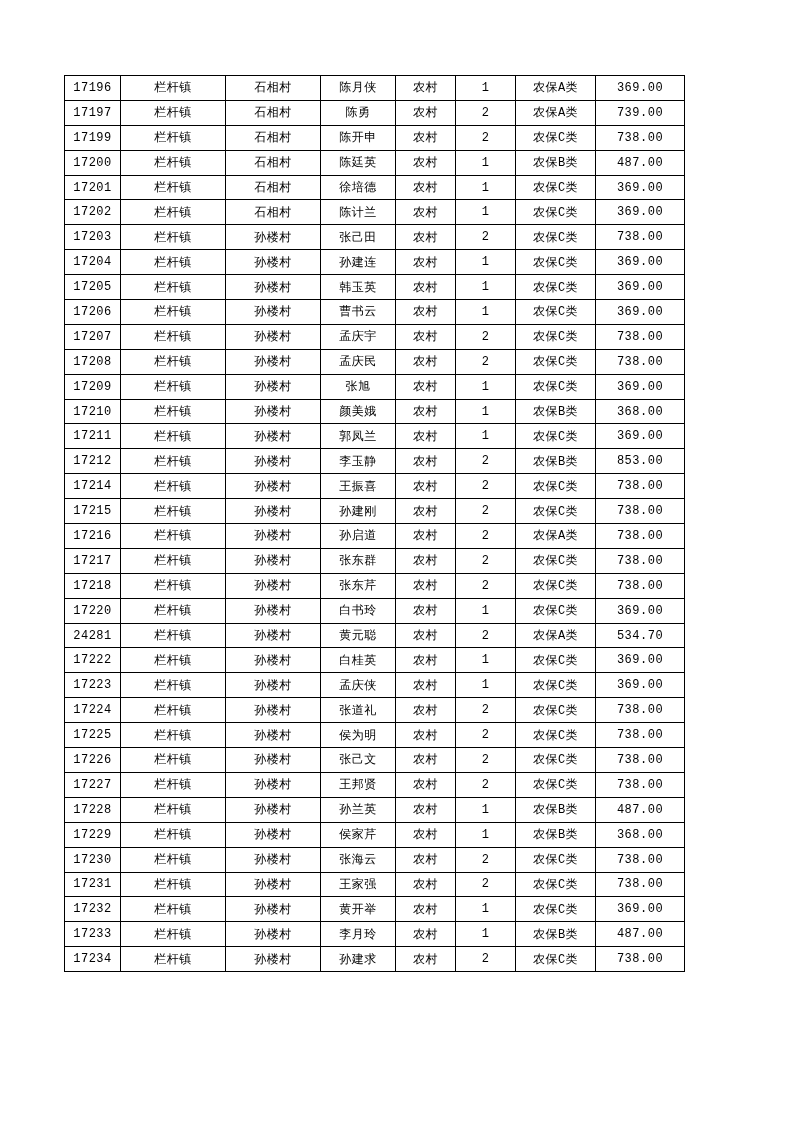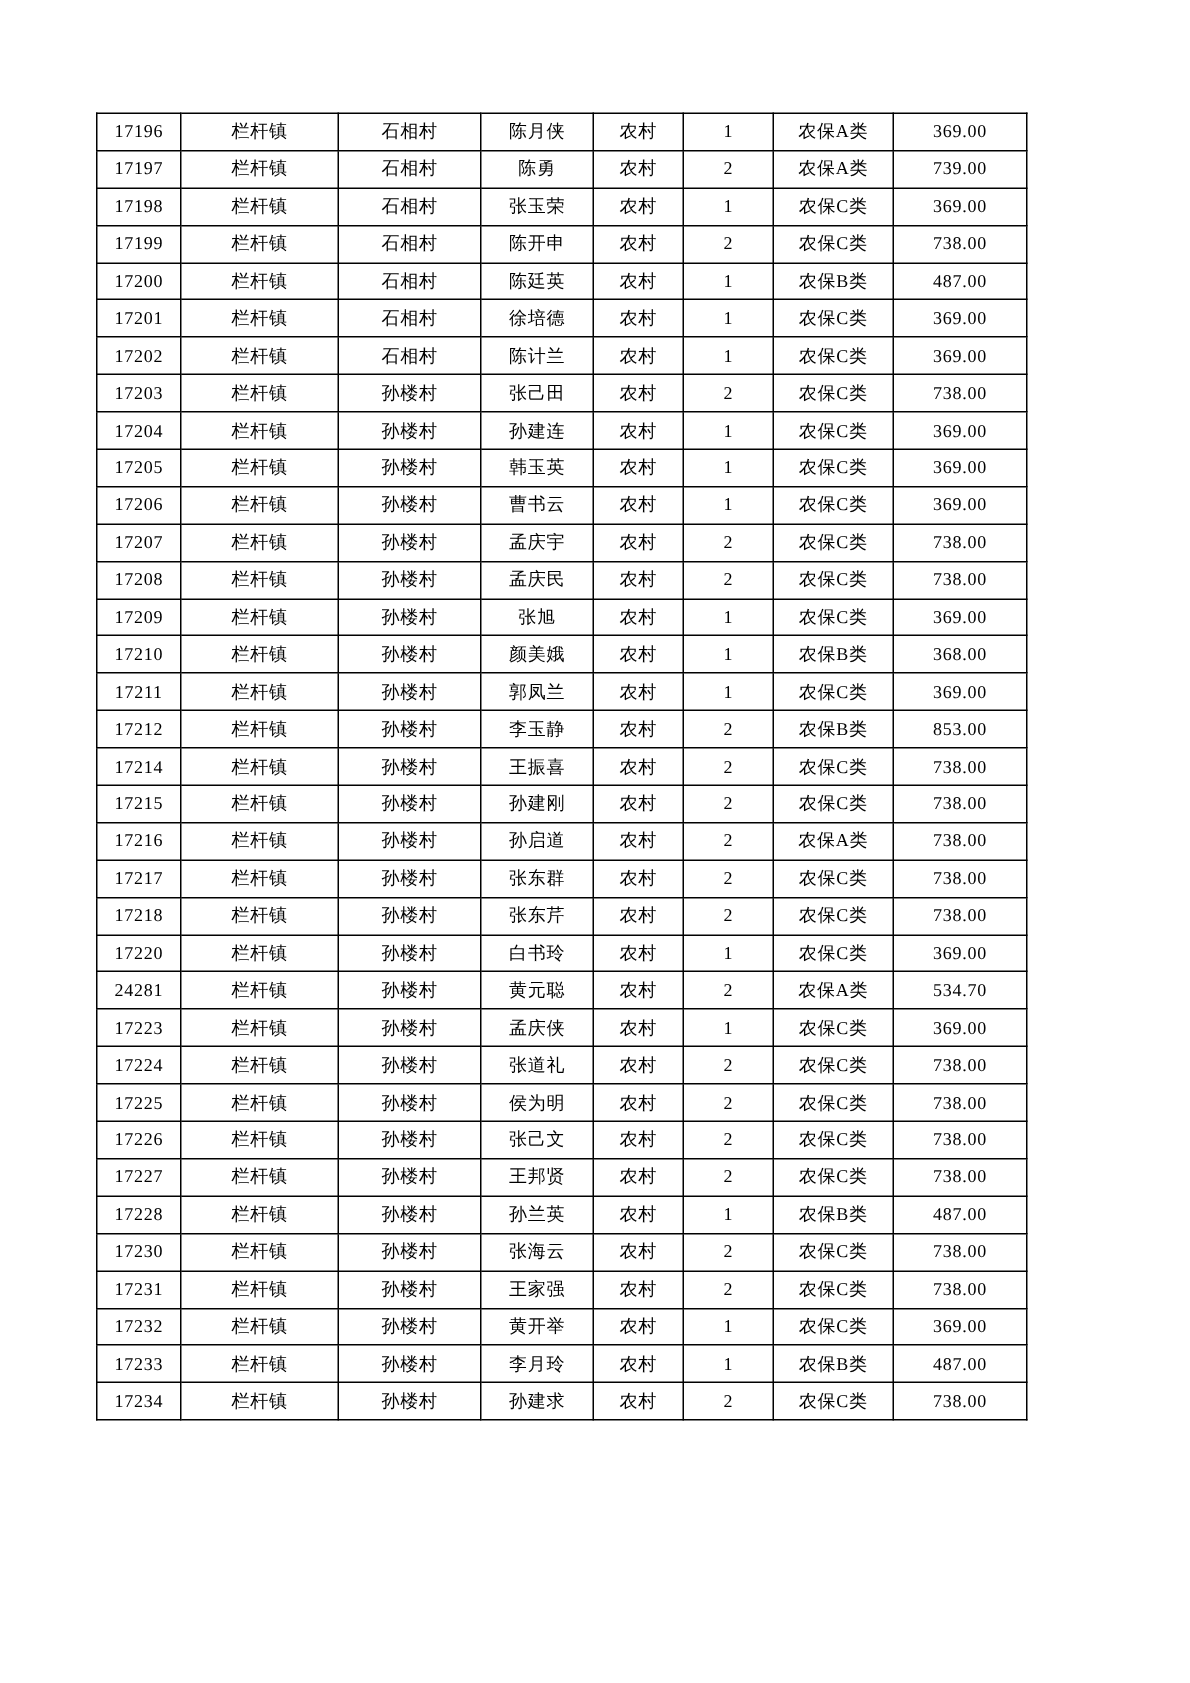--- a/index.html
+++ b/index.html
@@ -14,20 +14,21 @@
     font-family: "Liberation Serif", "DejaVu Serif", serif;
     color: #000000;
   }
   .page {
     position: absolute;
     left: 0; top: 0;
     width: 793px;
     height: 1122px;
     background: #ffffff;
     overflow: hidden;
+    font-family: Liberation Mono, monospace;
   }
   table.data-table {
     position: absolute;
     left: 64px;
     top: 75px;
     border-collapse: collapse;
     table-layout: fixed;
     width: 620px;
     font-size: 12px;
   }
@@ -80,30 +81,20 @@
           <td>17197</td>
           <td>栏杆镇</td>
           <td>石相村</td>
           <td>陈勇</td>
           <td>农村</td>
           <td>2</td>
           <td>农保A类</td>
           <td>739.00</td>
         </tr>
         <tr>
-          <td>17198</td>
-          <td>栏杆镇</td>
-          <td>石相村</td>
-          <td>张玉荣</td>
-          <td>农村</td>
-          <td>1</td>
-          <td>农保C类</td>
-          <td>369.00</td>
-        </tr>
-        <tr>
           <td>17199</td>
           <td>栏杆镇</td>
           <td>石相村</td>
           <td>陈开申</td>
           <td>农村</td>
           <td>2</td>
           <td>农保C类</td>
           <td>738.00</td>
         </tr>
         <tr>
@@ -300,20 +291,30 @@
           <td>24281</td>
           <td>栏杆镇</td>
           <td>孙楼村</td>
           <td>黄元聪</td>
           <td>农村</td>
           <td>2</td>
           <td>农保A类</td>
           <td>534.70</td>
         </tr>
         <tr>
+          <td>17222</td>
+          <td>栏杆镇</td>
+          <td>孙楼村</td>
+          <td>白桂英</td>
+          <td>农村</td>
+          <td>1</td>
+          <td>农保C类</td>
+          <td>369.00</td>
+        </tr>
+        <tr>
           <td>17223</td>
           <td>栏杆镇</td>
           <td>孙楼村</td>
           <td>孟庆侠</td>
           <td>农村</td>
           <td>1</td>
           <td>农保C类</td>
           <td>369.00</td>
         </tr>
         <tr>
@@ -358,20 +359,30 @@
         </tr>
         <tr>
           <td>17228</td>
           <td>栏杆镇</td>
           <td>孙楼村</td>
           <td>孙兰英</td>
           <td>农村</td>
           <td>1</td>
           <td>农保B类</td>
           <td>487.00</td>
+        </tr>
+        <tr>
+          <td>17229</td>
+          <td>栏杆镇</td>
+          <td>孙楼村</td>
+          <td>侯家芹</td>
+          <td>农村</td>
+          <td>1</td>
+          <td>农保B类</td>
+          <td>368.00</td>
         </tr>
         <tr>
           <td>17230</td>
           <td>栏杆镇</td>
           <td>孙楼村</td>
           <td>张海云</td>
           <td>农村</td>
           <td>2</td>
           <td>农保C类</td>
           <td>738.00</td>

